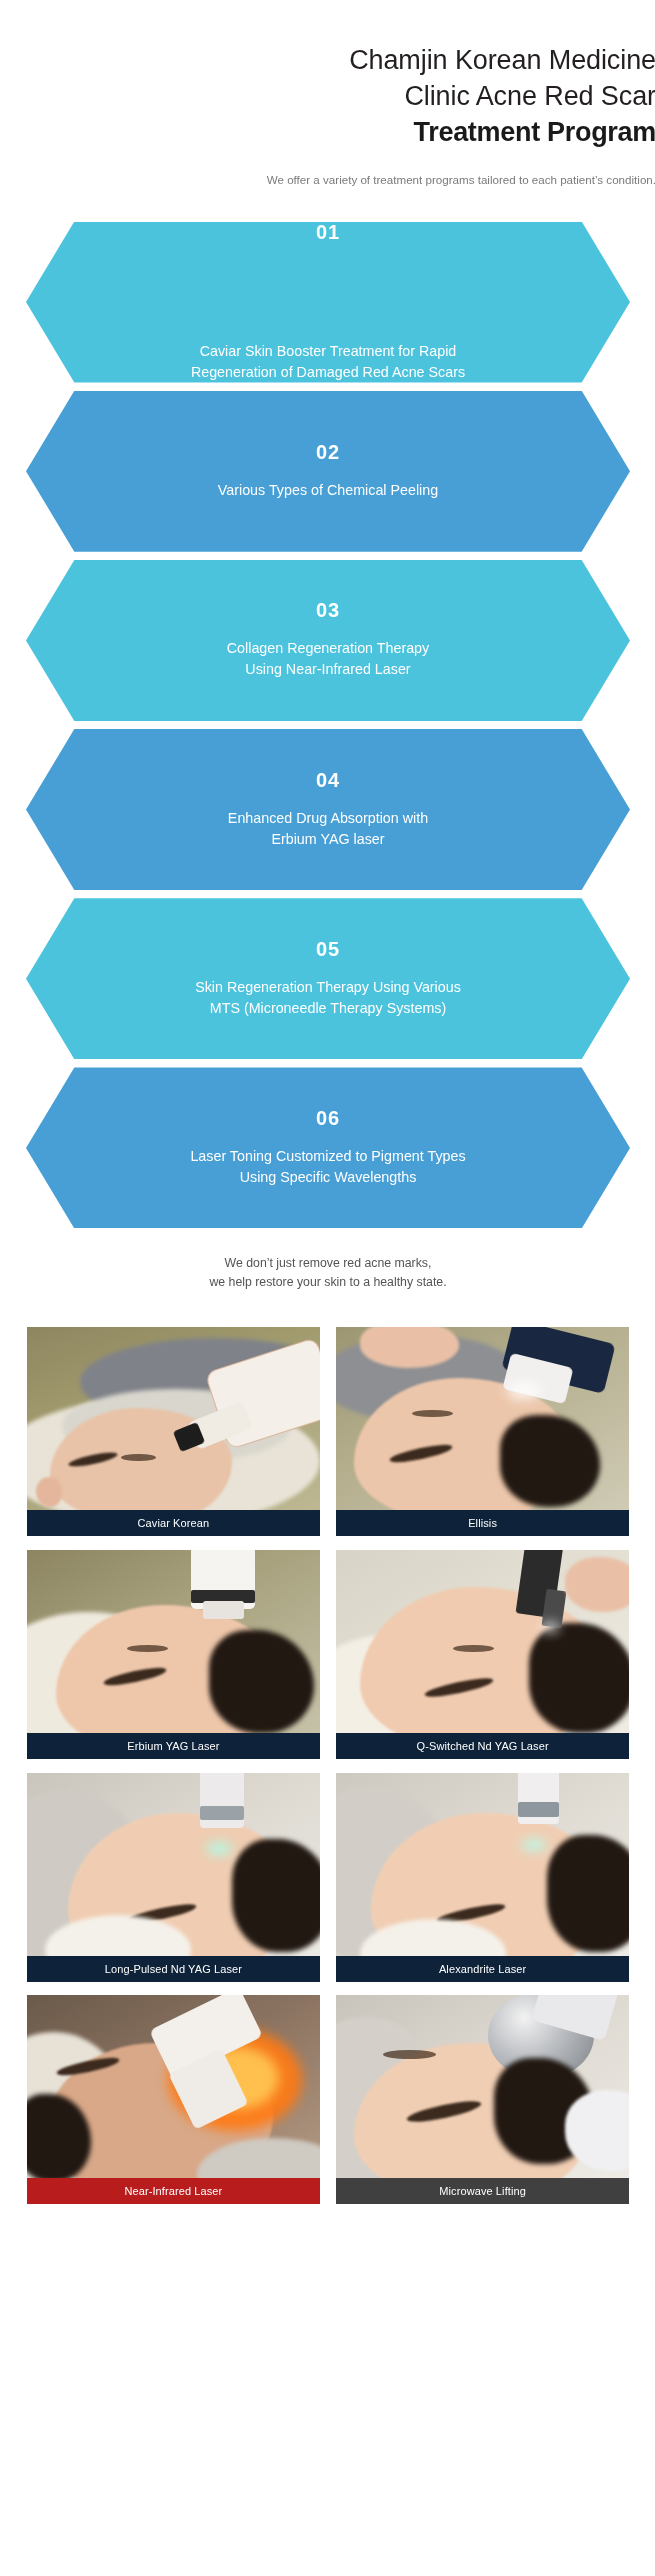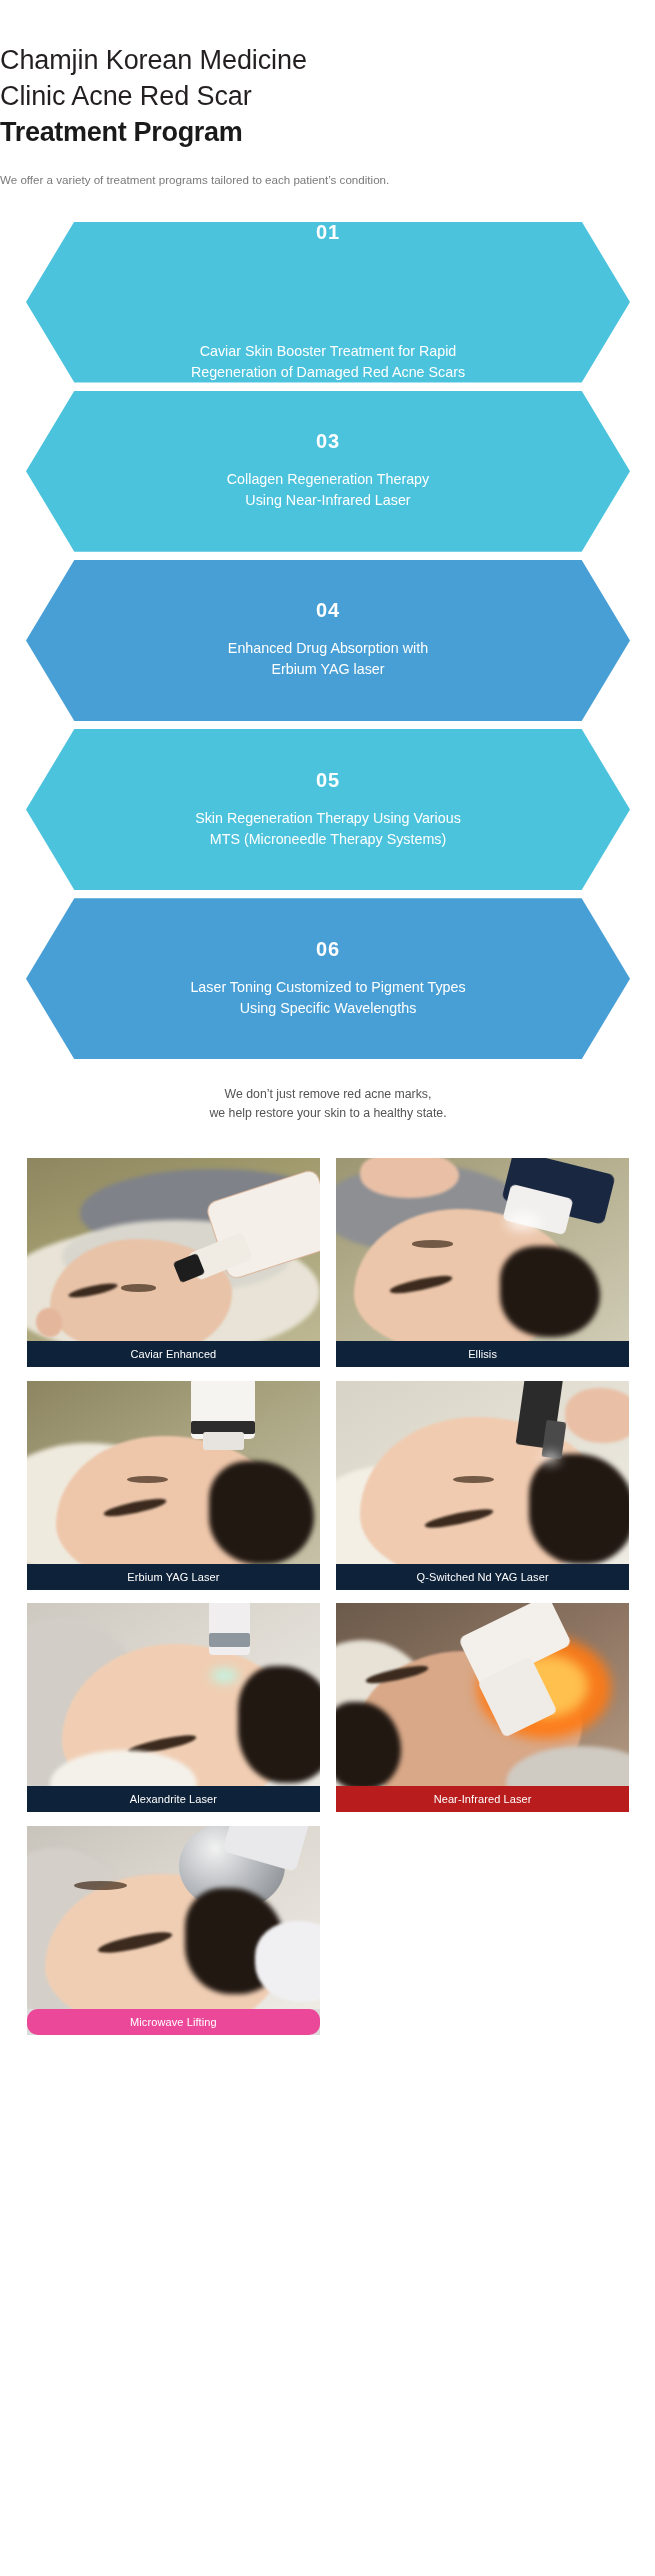--- a/index.html
+++ b/index.html
@@ -13,21 +13,21 @@
     font-family: "Liberation Sans", sans-serif;
     width: 656px;
     min-height: 2576px;
     position: relative;
     overflow-x: hidden;
   }
 
   
   .header {
     padding-top: 42px;
-    text-align: left;
+    text-align: right;
   }
 
   .title-line {
     font-size: 27px;
     line-height: 36px;
     font-weight: 300;
     color: #231f20;
     letter-spacing: -0.1px;
   }
 
@@ -202,20 +202,24 @@
 </div>
 
 <div class="banner-stack">
 
   <div class="banner h1" style="background: rgb(76, 195, 221); justify-content: space-between;">
     <div class="banner-number">01</div>
     <div class="banner-text">Caviar Skin Booster Treatment for Rapid
 Regeneration of Damaged Red Acne Scars</div>
   </div>
 
+  <div class="banner h2" style="background: rgb(71, 159, 214);">
+    <div class="banner-number">02</div>
+    <div class="banner-text">Various Types of Chemical Peeling</div>
+  </div>
 
   <div class="banner h1" style="background: rgb(76, 195, 221);">
     <div class="banner-number">03</div>
     <div class="banner-text">Collagen Regeneration Therapy
 Using Near-Infrared Laser</div>
   </div>
 
   <div class="banner h2" style="background: rgb(71, 159, 214);">
     <div class="banner-number">04</div>
     <div class="banner-text">Enhanced Drug Absorption with
@@ -248,21 +252,21 @@
       <div class="ph-towel" style="left:18%;top:6%;width:92%;height:48%;background:#7f8289;"></div>
       <div class="ph-towel" style="left:12%;top:34%;width:78%;height:40%;background:#d9d6cd;"></div>
       <div class="ph-face" style="left:8%;top:44%;width:62%;height:64%;background:#e8c3a8;"></div>
       <div class="ph-brow" style="left:14%;top:70%;width:17%;height:5%;"></div>
       <div class="ph-eye" style="left:32%;top:69%;width:12%;height:4%;"></div>
       <div class="ph-ear" style="left:3%;top:82%;width:9%;height:16%;"></div>
       <div class="ph-device" style="right:-4%;top:14%;width:40%;height:44%;background:#f4efe8;border:1.4px solid #d9b49a;border-radius:11px;transform:rotate(-18deg);"></div>
       <div class="ph-device" style="right:24%;top:46%;width:20%;height:16%;background:#f0ece4;border-radius:5.5px;transform:rotate(-22deg);"></div>
       <div class="ph-device" style="right:40%;top:54%;width:9%;height:12%;background:#1d1d1d;border-radius:4.1px;transform:rotate(-22deg);"></div>
     </div>
-    <div class="caption" style="background: rgb(14, 34, 57);">Caviar Enhanced</div>
+    <div class="caption" style="background: rgb(14, 34, 57);">Caviar Korean</div>
   </div>
 
   <div class="photo-card">
     <div class="photo-frame">
       <div class="ph-bg" style="background:linear-gradient(150deg,#9c9672 0%,#b3ad8c 40%,#cfcbb5 100%);"></div>
       <div class="ph-towel" style="left:-6%;top:4%;width:70%;height:48%;background:#8d8f93;"></div>
       <div class="ph-face" style="left:6%;top:28%;width:74%;height:80%;background:#ecc6aa;"></div>
       <div class="ph-brow" style="left:18%;top:66%;width:22%;height:6%;"></div>
       <div class="ph-eye" style="left:26%;top:45%;width:14%;height:4%;"></div>
       <div class="ph-ear" style="left:62%;top:76%;width:9%;height:16%;"></div>
@@ -301,20 +305,36 @@
       <div class="ph-ear" style="left:76%;top:74%;width:9%;height:16%;"></div>
       <div class="ph-hair" style="left:66%;top:40%;width:36%;height:60%;"></div>
       <div class="ph-device" style="right:24%;top:-8%;width:13%;height:44%;background:#2b2b2b;border-radius:3.4px;transform:rotate(8deg);"></div>
       <div class="ph-device" style="right:22%;top:22%;width:7%;height:20%;background:#4a4a4a;border-radius:2px;transform:rotate(8deg);"></div>
       <div class="ph-glow" style="right:24%;top:40%;width:6%;height:5%;background:rgba(255,255,255,.9);"></div>
       <div class="ph-hand" style="right:-4%;top:4%;width:26%;height:30%;"></div>
     </div>
     <div class="caption" style="background: rgb(14, 34, 57);">Q-Switched Nd YAG Laser</div>
   </div>
 
+  <div class="photo-card">
+    <div class="photo-frame">
+      <div class="ph-bg" style="background:linear-gradient(150deg,#c9c5bc 0%,#ddd9d1 45%,#eceae4 100%);"></div>
+      <div class="ph-towel" style="left:-16%;top:10%;width:58%;height:96%;background:#cfcbc4;"></div>
+      <div class="ph-face" style="left:14%;top:22%;width:78%;height:92%;background:#f0cdb2;"></div>
+      <div class="ph-brow" style="left:34%;top:74%;width:24%;height:6%;"></div>
+      <div class="ph-eye" style="left:20%;top:84%;width:16%;height:4%;"></div>
+      <div class="ph-ear" style="left:78%;top:70%;width:9%;height:16%;"></div>
+      <div class="ph-hair" style="left:70%;top:36%;width:34%;height:62%;"></div>
+      <div class="ph-device" style="right:26%;top:-10%;width:15%;height:40%;background:#eceaea;border-radius:4.1px;"></div>
+      <div class="ph-device" style="right:26%;top:18%;width:15%;height:8%;background:#9aa2a8;border-radius:2px;"></div>
+      <div class="ph-glow" style="right:30%;top:38%;width:9%;height:7%;background:rgba(170,255,235,.85);"></div>
+      <div class="ph-towel" style="left:6%;bottom:-16%;width:50%;height:38%;background:#f4f1ea;"></div>
+    </div>
+    <div class="caption" style="background: rgb(14, 34, 57);">Long-Pulsed Nd YAG Laser</div>
+  </div>
 
   <div class="photo-card">
     <div class="photo-frame">
       <div class="ph-bg" style="background:linear-gradient(150deg,#cdc9c0 0%,#dedad2 45%,#eeece6 100%);"></div>
       <div class="ph-towel" style="left:-16%;top:8%;width:56%;height:96%;background:#d2cec7;"></div>
       <div class="ph-face" style="left:12%;top:22%;width:80%;height:92%;background:#f1ceb3;"></div>
       <div class="ph-brow" style="left:34%;top:74%;width:24%;height:6%;"></div>
       <div class="ph-eye" style="left:22%;top:86%;width:16%;height:4%;"></div>
       <div class="ph-ear" style="left:80%;top:70%;width:9%;height:16%;"></div>
       <div class="ph-hair" style="left:72%;top:34%;width:34%;height:64%;"></div>
@@ -348,17 +368,17 @@
       <div class="ph-towel" style="left:-16%;top:12%;width:52%;height:92%;background:#d4d0c9;"></div>
       <div class="ph-face" style="left:6%;top:26%;width:82%;height:88%;background:#f0ceb4;"></div>
       <div class="ph-device" style="right:12%;top:-2%;width:36%;height:48%;background:radial-gradient(circle at 34% 30%,#f2f2f2 0%,#b9bcc0 45%,#7d8287 100%);border-radius:50%;"></div>
       <div class="ph-device" style="right:4%;top:-24%;width:26%;height:44%;background:#e9e9eb;border-radius:6.8px;transform:rotate(16deg);"></div>
       <div class="ph-brow" style="left:24%;top:60%;width:26%;height:7%;"></div>
       <div class="ph-eye" style="left:16%;top:30%;width:18%;height:5%;"></div>
       <div class="ph-ear" style="left:62%;top:64%;width:9%;height:16%;"></div>
       <div class="ph-hair" style="left:54%;top:34%;width:34%;height:58%;"></div>
       <div class="ph-hand" style="right:-10%;bottom:4%;width:32%;height:44%;background:#f0f0f2;"></div>
     </div>
-    <div class="caption" style="background: #ec4899; border-radius: 11px;">Microwave Lifting</div>
+    <div class="caption" style="background: #404040;">Microwave Lifting</div>
   </div>
 
 </div>
 
 
 </body></html>

